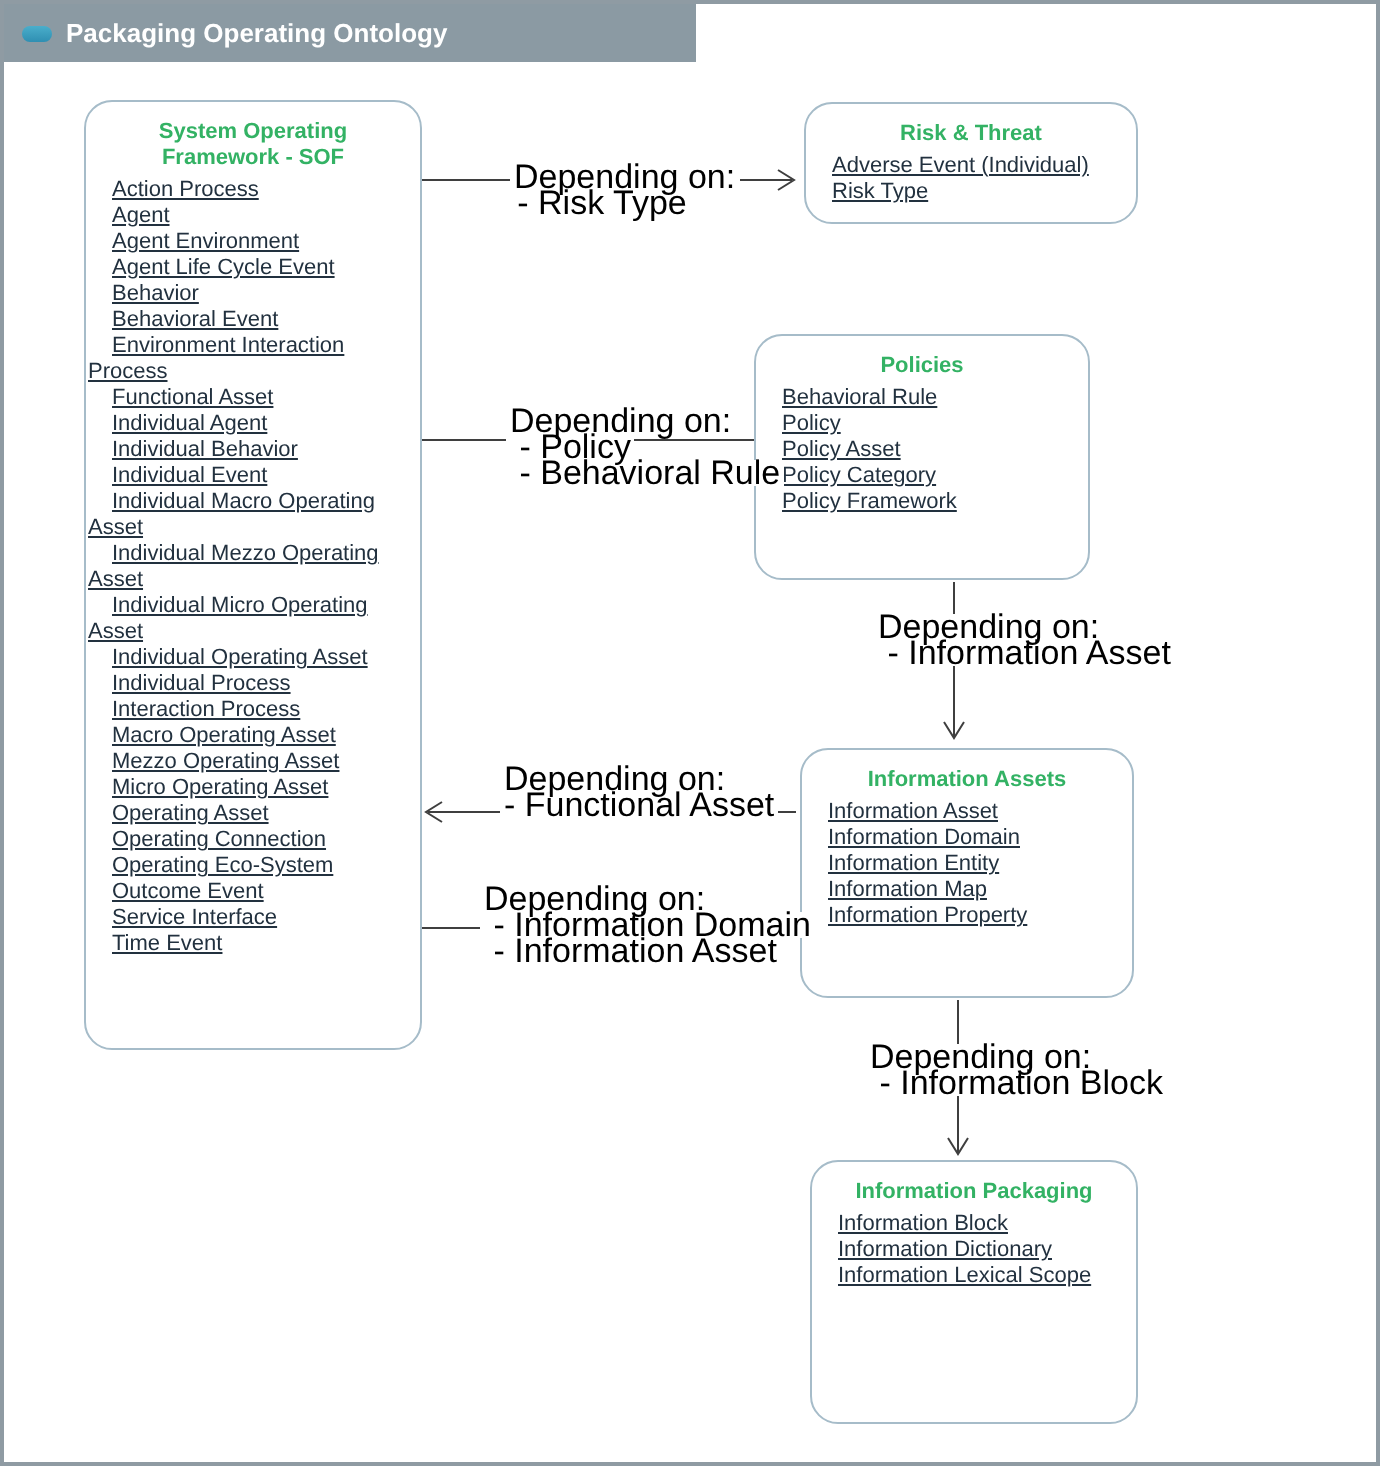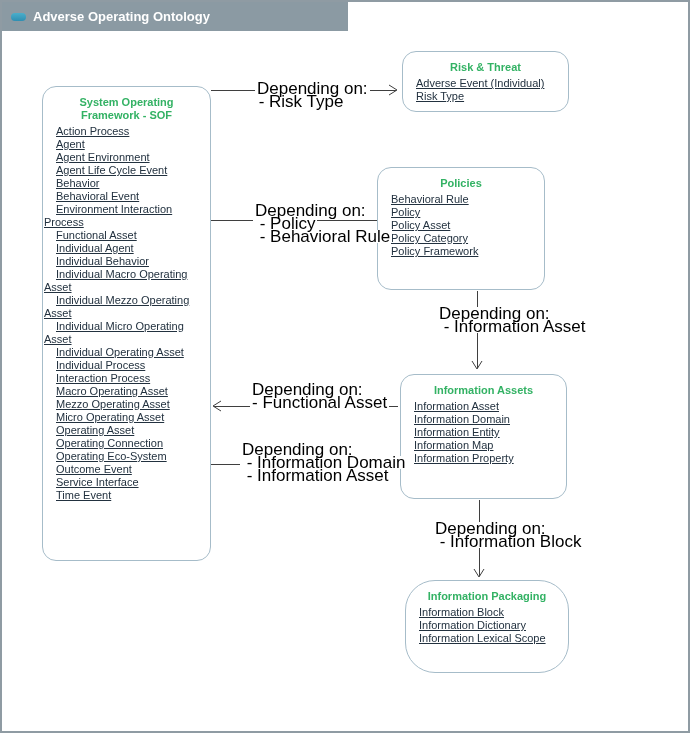--- a/index.html
+++ b/index.html
@@ -48,21 +48,21 @@
   .edge-label.center{text-align:center;}
   .edge-label.center div{margin:0 auto;}
 </style>
 </head>
 <body>
 
 <div class="canvas">
 
   <div class="titlebar">
     <span class="titlebar-icon"></span>
-    <span class="titlebar-text">Adverse Operating Ontology</span>
+    <span class="titlebar-text">Packaging Operating Ontology</span>
   </div>
 
   <svg class="arrows" width="690" height="733">
     <g>
       <path d="M209,88 H394" shape-rendering="crispEdges"></path>
       <path d="M387,83 L395,88 L387,93"></path>
     </g>
     <g>
       <path d="M209,218 H394" shape-rendering="crispEdges"></path>
       <path d="M387,213 L395,218 L387,223"></path>
@@ -78,33 +78,34 @@
     <g>
       <path d="M209,462 H394" shape-rendering="crispEdges"></path>
       <path d="M387,457 L395,462 L387,467"></path>
     </g>
     <g>
       <path d="M477,498 V574" shape-rendering="crispEdges"></path>
       <path d="M472,567 L477,575 L482,567"></path>
     </g>
   </svg>
 
-  <div class="node node-sof" style="left:40px; top:48px; width:169px; height:475px;margin-top:36px;">
+  <div class="node node-sof" style="left:40px; top:48px; width:169px; height:475px;">
     <div class="node-title">System Operating Framework - SOF</div>
     <div class="node-items">
         <div class="node-item">Action Process</div>
         <div class="node-item">Agent</div>
         <div class="node-item">Agent Environment</div>
         <div class="node-item">Agent Life Cycle Event</div>
         <div class="node-item">Behavior</div>
         <div class="node-item">Behavioral Event</div>
         <div class="node-item">Environment Interaction Process</div>
         <div class="node-item">Functional Asset</div>
         <div class="node-item">Individual Agent</div>
         <div class="node-item">Individual Behavior</div>
+        <div class="node-item">Individual Event</div>
         <div class="node-item">Individual Macro Operating Asset</div>
         <div class="node-item">Individual Mezzo Operating Asset</div>
         <div class="node-item">Individual Micro Operating Asset</div>
         <div class="node-item">Individual Operating Asset</div>
         <div class="node-item">Individual Process</div>
         <div class="node-item">Interaction Process</div>
         <div class="node-item">Macro Operating Asset</div>
         <div class="node-item">Mezzo Operating Asset</div>
         <div class="node-item">Micro Operating Asset</div>
         <div class="node-item">Operating Asset</div>
@@ -139,21 +140,21 @@
     <div class="node-title">Information Assets</div>
     <div class="node-items">
         <div class="node-item">Information Asset</div>
         <div class="node-item">Information Domain</div>
         <div class="node-item">Information Entity</div>
         <div class="node-item">Information Map</div>
         <div class="node-item">Information Property</div>
       </div>
   </div>
 
-  <div class="node" style="left:403px; top:578px; width:164px; height:93px;border-radius:30px;">
+  <div class="node" style="left:403px; top:578px; width:164px; height:132px;">
     <div class="node-title">Information Packaging</div>
     <div class="node-items">
         <div class="node-item">Information Block</div>
         <div class="node-item">Information Dictionary</div>
         <div class="node-item">Information Lexical Scope</div>
       </div>
   </div>
 
   <div class="edge-label center" style="left:253px; top:80px; width:92px;">
     <div>Depending on:</div>

